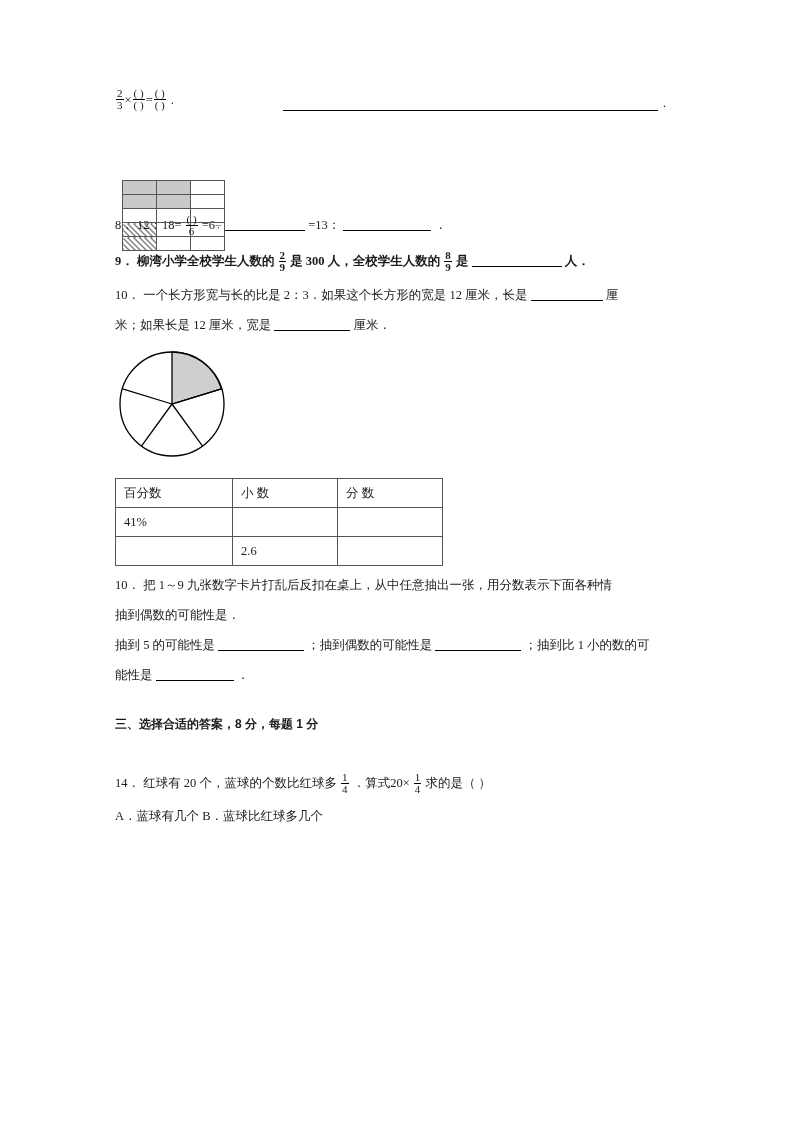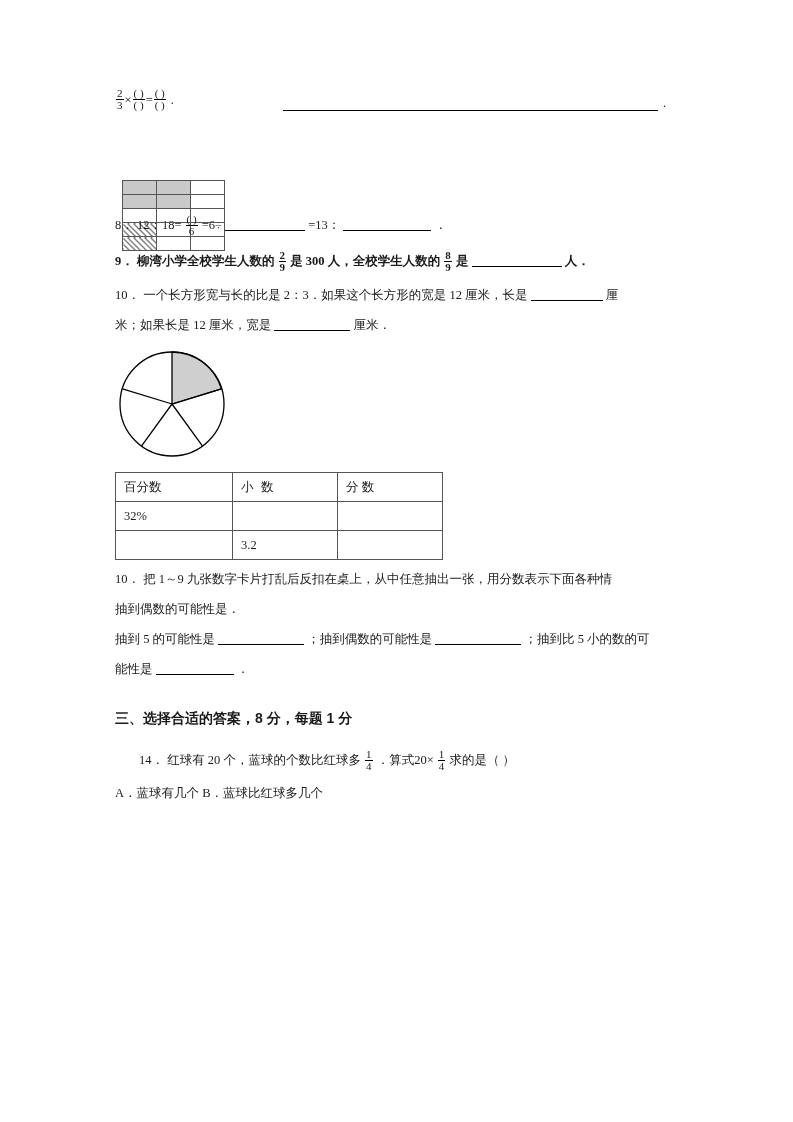--- a/index.html
+++ b/index.html
@@ -58,33 +58,33 @@
     background:
       repeating-linear-gradient(45deg,#000 0 0.7px,rgba(0,0,0,0) 0.7px 4px);
   }
 
   
   .pie-wrap{position:relative;height:120px;margin-top:6px;}
   .pie{position:absolute;left:0px;top:0px;}
 
   
   table.t12{
-    border-collapse:collapse;margin-bottom:4px;
+    border-collapse:collapse;margin-top:6px;margin-bottom:4px;
     font-size:12.5px;
   }
   table.t12 td{
     border:1px solid #555;height:24px;padding:2px 8px;
     vertical-align:middle;
   }
   .c1{width:100px;}
-  .c2{width:88px;font-family:Liberation Mono, monospace;}
+  .c2{width:88px;}
   .c3{width:88px;}
 
   h3.section{
-    font-size:14px;font-weight:bold;margin:26px 0 14px 0;
+    font-size:12px;font-weight:bold;margin:26px 0 32px 0;
     font-family:"Liberation Sans","DejaVu Sans",sans-serif;
   }
 </style>
 </head>
 <body>
 
 <div class="page">
   <div class="content">
 
     <div class="q7">
@@ -199,52 +199,52 @@
     </div>
 
     <table class="t12">
       <tbody>
           <tr>
         <td class="c1">百分数</td>
         <td class="c2">小    数</td>
         <td class="c3">分    数</td>
       </tr>
       <tr>
-        <td>32%</td>
+        <td>41%</td>
         <td></td>
         <td></td>
       </tr>
       <tr>
         <td></td>
-        <td>3.2</td>
+        <td>2.6</td>
         <td></td>
       </tr>
     </tbody>
       </table>
 
     <div class="row q">
       <span>10．</span>
       <span>把 1～9 九张数字卡片打乱后反扣在桌上，从中任意抽出一张，用分数表示下面各种情</span>
       <br>
       <span>抽到偶数的可能性是．</span>
       <br>
       <span>抽到 5 的可能性是</span>
       <span class="blank" style="width:86px;"></span>
       <span>；抽到偶数的可能性是</span>
       <span class="blank" style="width:86px;"></span>
-      <span>；抽到比 5 小的数的可</span>
+      <span>；抽到比 1 小的数的可</span>
       <br>
       <span>能性是</span>
       <span class="blank" style="width:78px;"></span>
       <span>．</span>
     </div>
 
     <h3 class="section">三、选择合适的答案，8 分，每题 1 分</h3>
 
-    <div class="row q" style="line-height:36px;margin-left:24px;">
+    <div class="row q" style="line-height:36px;">
       <span>14．</span>
       <span>红球有 20 个，蓝球的个数比红球多</span>
       <span class="frac">
         <span class="n">1</span>
         <span class="d">4</span>
       </span>
       <span>．算式20×</span>
       <span class="frac">
         <span class="n">1</span>
         <span class="d">4</span>

